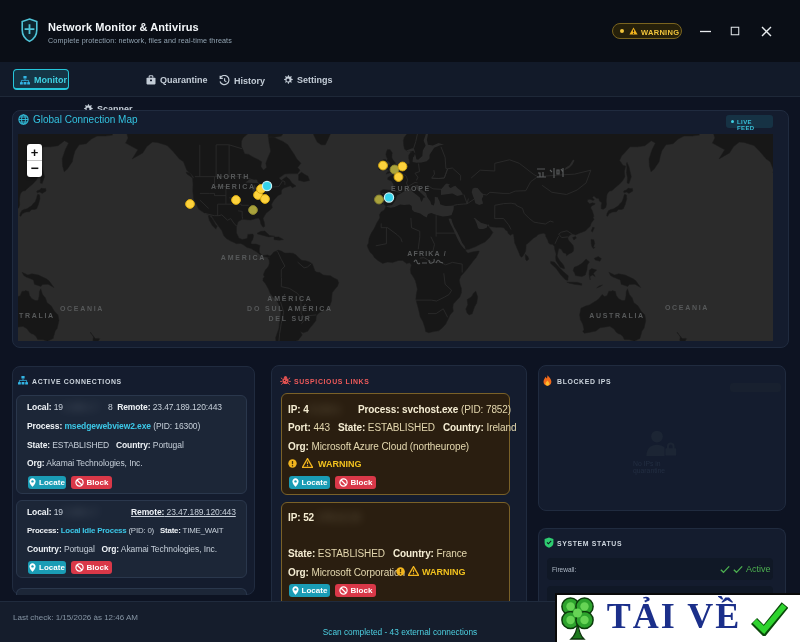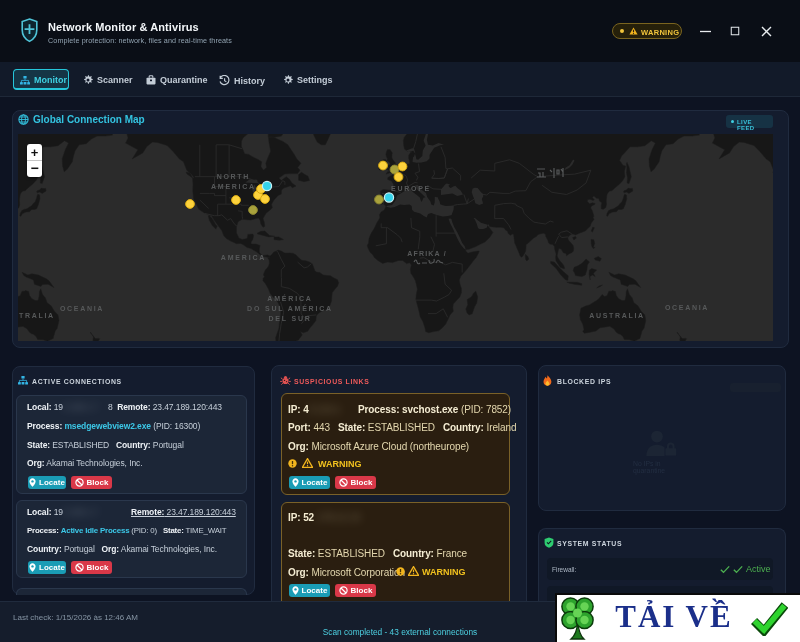--- a/index.html
+++ b/index.html
@@ -60,21 +60,21 @@
         <g fill="#33b5e5">
           <rect x="3.4" y="0" width="3.2" height="2.6" rx="0.4"></rect>
           <rect x="0" y="6" width="2.8" height="2.6" rx="0.4"></rect>
           <rect x="3.6" y="6" width="2.8" height="2.6" rx="0.4"></rect>
           <rect x="7.2" y="6" width="2.8" height="2.6" rx="0.4"></rect>
         </g>
         <path d="M5 2.6 V4.4 M1.4 6 V4.4 H8.6 V6" stroke="#33b5e5" stroke-width="0.8" fill="none"></path>
       </svg>
       <span>Monitor</span>
     </div>
-<div class="tab" style="left:83px;">
+<div class="tab" style="left:83px;margin-top:29px;">
       <svg width="10" height="10" viewBox="0 0 10 10">
         <path fill="#c3ccd6" d="M5 0.2 l0.9 0 0.25 1.2 0.95 0.4 1.05 -0.7 0.65 0.65 -0.7 1.05 0.4 0.95 1.2 0.25 0 0.9 -1.2 0.25 -0.4 0.95 0.7 1.05 -0.65 0.65 -1.05 -0.7 -0.95 0.4 -0.25 1.2 -0.9 0 -0.25 -1.2 -0.95 -0.4 -1.05 0.7 -0.65 -0.65 0.7 -1.05 -0.4 -0.95 -1.2 -0.25 0 -0.9 1.2 -0.25 0.4 -0.95 -0.7 -1.05 0.65 -0.65 1.05 0.7 0.95 -0.4 z"></path>
         <circle cx="5" cy="5" r="1.5" fill="#12192a"></circle>
       </svg>
       <span>Scanner</span>
     </div>
 <div class="tab" style="left:146px;">
       <svg width="10" height="10" viewBox="0 0 10 10">
         <rect x="0.5" y="2.8" width="9" height="6.6" rx="0.8" fill="#c3ccd6"></rect>
         <path d="M3.2 2.8 V1.4 a0.7 0.7 0 0 1 0.7 -0.7 h2.2 a0.7 0.7 0 0 1 0.7 0.7 V2.8" stroke="#c3ccd6" stroke-width="1.1" fill="none"></path>
@@ -98,21 +98,21 @@
     </div>
 
 <div class="card" style="left:12px;top:110px;width:777px;height:238px;"></div>
 <div class="abs" style="left:18px;top:114px;">
       <svg width="11" height="11" viewBox="0 0 11 11">
         <circle cx="5.5" cy="5.5" r="4.6" fill="none" stroke="#33c3e0" stroke-width="1.1"></circle>
         <ellipse cx="5.5" cy="5.5" rx="2" ry="4.6" fill="none" stroke="#33c3e0" stroke-width="0.9"></ellipse>
         <path d="M1 5.5 H10 M1.6 3 H9.4 M1.6 8 H9.4" stroke="#33c3e0" stroke-width="0.9" fill="none"></path>
       </svg>
     </div>
-<div class="abs" style="left:33px;top:114px;font-size:10px;font-weight:bold;color:#33c3e0;">Global Connection Map</div>
+<div class="abs" style="left:33px;top:114px;font-size:10px;font-weight:normal;color:#33c3e0;">Global Connection Map</div>
 <div class="abs" style="left:726px;top:115px;width:47px;height:13px;background:rgba(38,198,218,0.13);border-radius:3px;"></div>
 <div class="abs" style="left:731px;top:120px;width:3px;height:3px;border-radius:50%;background:#3fd0e2;"></div>
 <div class="abs" style="left:737px;top:118.5px;font-size:6px;font-weight:bold;letter-spacing:0.4px;color:#38c0d8;">LIVE FEED</div>
 
 <div class="abs" style="left:18px;top:134px;width:755px;height:207px;overflow:hidden;">
       <svg width="755" height="207" viewBox="0 0 755 207" style="display:block">
         <rect width="755" height="207" fill="#2b2b2b"></rect>
         <path fill="#171717" stroke="#1d1d1d" stroke-width="0.5" d="M106.8 -6.5 L110.1 3.9 L107.6 9.1 L119.9 15.7 L114.2 24.9 L124.8 18.9 L128.8 12.5 L134.5 8.1 L139.4 8.5 L149.2 11.5 L154.9 17.3 L161.4 24.9 L165.5 27.8 L168.8 36.2 L172.8 40.1 L174.5 44.2 L175.0 50.1 L174.8 57.1 L175.6 64.9 L178.1 69.8 L180.8 75.2 L186.4 79.0 L190.3 80.8 L194.0 84.3 L197.3 90.0 L199.2 92.2 L197.8 95.1 L194.5 91.8 L191.3 86.2 L190.3 81.9 L193.2 81.3 L196.8 87.1 L200.5 92.2 L203.8 96.4 L205.8 101.8 L208.7 104.8 L212.8 107.1 L218.5 109.7 L222.5 109.4 L225.0 110.6 L229.1 113.5 L233.1 114.6 L235.9 116.3 L238.0 117.5 L241.3 120.0 L246.2 122.6 L251.1 123.7 L251.9 122.1 L249.4 120.9 L244.6 121.7 L242.9 120.4 L241.3 118.3 L241.3 114.9 L242.1 111.5 L238.0 110.1 L233.1 110.1 L233.1 108.0 L234.8 105.4 L235.6 101.8 L234.8 100.0 L229.9 100.4 L229.1 104.5 L224.2 105.4 L220.9 104.1 L218.5 99.1 L218.5 92.7 L220.1 87.7 L224.2 85.2 L229.1 85.8 L232.3 86.0 L238.0 84.6 L240.5 83.9 L242.1 86.2 L242.9 90.0 L245.0 93.3 L246.8 92.2 L246.2 88.1 L245.0 84.6 L247.8 79.4 L252.7 75.4 L254.3 73.7 L253.5 70.2 L256.0 66.0 L260.0 61.6 L263.3 60.1 L263.5 56.0 L265.7 54.1 L269.0 53.0 L272.3 51.8 L274.4 53.7 L278.0 52.0 L273.9 48.9 L271.4 45.2 L268.2 42.7 L263.3 46.5 L260.9 44.0 L266.6 40.1 L272.3 39.6 L279.6 39.6 L282.0 36.2 L279.6 33.5 L282.9 29.3 L278.8 24.9 L276.3 20.4 L273.1 15.7 L269.8 10.8 L264.9 7.4 L260.9 5.7 L255.1 2.9 L250.3 2.1 L251.1 9.1 L252.7 17.3 L249.4 24.9 L247.8 29.3 L248.6 33.5 L245.4 36.2 L242.9 32.6 L243.7 27.8 L240.5 25.8 L235.6 23.4 L230.7 20.4 L226.6 19.8 L225.0 15.7 L223.4 12.5 L223.4 7.4 L225.0 3.9 L229.1 0.3 L234.0 -3.4 L237.2 -9.3 L232.3 -13.4 L224.2 -17.7 L214.4 -19.9 L203.0 -19.0 L191.6 -20.8 L181.8 -24.4 L172.0 -26.8 L162.2 -25.8 L149.2 -28.2 L136.2 -30.7 L123.1 -35.2 L113.3 -30.2 L105.2 -22.1 L109.3 -13.4 Z M693.6 -6.5 L696.9 3.9 L694.4 9.1 L706.7 15.7 L701.0 24.9 L711.5 18.9 L715.6 12.5 L721.3 8.1 L726.2 8.5 L736.0 11.5 L741.7 17.3 L748.2 24.9 L752.3 27.8 L755.6 36.2 L759.6 40.1 L761.3 44.2 L761.8 50.1 L761.6 57.1 L762.4 64.9 L764.9 69.8 L767.6 75.2 L773.2 79.0 L777.1 80.8 L780.8 84.3 L784.1 90.0 L786.0 92.2 L784.6 95.1 L781.3 91.8 L778.1 86.2 L777.1 81.9 L780.0 81.3 L783.6 87.1 L787.3 92.2 L790.6 96.4 L792.6 101.8 L795.5 104.8 L799.6 107.1 L805.3 109.7 L809.3 109.4 L811.8 110.6 L815.9 113.5 L819.9 114.6 L822.7 116.3 L824.8 117.5 L828.1 120.0 L833.0 122.6 L837.9 123.7 L838.7 122.1 L836.2 120.9 L831.4 121.7 L829.7 120.4 L828.1 118.3 L828.1 114.9 L828.9 111.5 L824.8 110.1 L819.9 110.1 L819.9 108.0 L821.6 105.4 L822.4 101.8 L821.6 100.0 L816.7 100.4 L815.9 104.5 L811.0 105.4 L807.7 104.1 L805.3 99.1 L805.3 92.7 L806.9 87.7 L811.0 85.2 L815.9 85.8 L819.1 86.0 L824.8 84.6 L827.3 83.9 L828.9 86.2 L829.7 90.0 L831.8 93.3 L833.6 92.2 L833.0 88.1 L831.8 84.6 L834.6 79.4 L839.5 75.4 L841.1 73.7 L840.3 70.2 L842.8 66.0 L846.8 61.6 L850.1 60.1 L850.3 56.0 L852.5 54.1 L855.8 53.0 L859.1 51.8 L861.2 53.7 L864.8 52.0 L860.7 48.9 L858.2 45.2 L855.0 42.7 L850.1 46.5 L847.7 44.0 L853.4 40.1 L859.1 39.6 L866.4 39.6 L868.8 36.2 L866.4 33.5 L869.7 29.3 L865.6 24.9 L863.1 20.4 L859.9 15.7 L856.6 10.8 L851.7 7.4 L847.7 5.7 L841.9 2.9 L837.1 2.1 L837.9 9.1 L839.5 17.3 L836.2 24.9 L834.6 29.3 L835.4 33.5 L832.2 36.2 L829.7 32.6 L830.5 27.8 L827.3 25.8 L822.4 23.4 L817.5 20.4 L813.4 19.8 L811.8 15.7 L810.2 12.5 L810.2 7.4 L811.8 3.9 L815.9 0.3 L820.8 -3.4 L824.0 -9.3 L819.1 -13.4 L811.0 -17.7 L801.2 -19.9 L789.8 -19.0 L778.4 -20.8 L768.6 -24.4 L758.8 -26.8 L749.0 -25.8 L736.0 -28.2 L723.0 -30.7 L709.9 -35.2 L700.1 -30.2 L692.0 -22.1 L696.1 -13.4 Z M251.6 122.4 L253.8 120.5 L255.5 118.3 L260.2 116.1 L263.3 117.1 L266.6 119.0 L271.8 119.0 L275.0 119.2 L278.0 120.9 L279.9 122.9 L283.7 126.3 L287.8 126.8 L291.3 127.9 L294.3 129.8 L295.9 134.0 L296.7 136.5 L298.3 138.1 L301.6 138.5 L305.2 141.0 L309.3 141.6 L312.5 141.8 L315.5 143.8 L319.5 145.7 L320.7 148.9 L319.5 152.2 L316.6 155.6 L314.2 158.7 L313.8 163.0 L313.5 167.0 L311.9 171.4 L309.3 175.4 L304.9 176.6 L300.8 179.0 L298.3 181.8 L297.9 186.5 L295.1 190.3 L292.3 193.6 L289.7 197.2 L285.3 198.8 L282.4 197.6 L284.2 200.9 L280.4 205.9 L276.3 207.6 L276.0 212.0 L271.4 211.5 L271.8 215.3 L269.0 221.1 L267.4 224.0 L269.8 227.9 L264.9 234.8 L265.7 240.1 L260.0 244.3 L257.6 233.5 L256.0 223.5 L257.1 216.5 L258.1 208.7 L257.6 203.8 L259.2 199.2 L260.9 194.2 L261.3 189.3 L262.5 183.6 L262.8 177.2 L262.0 172.7 L259.7 167.9 L254.8 162.7 L252.2 159.5 L250.6 155.3 L247.8 150.2 L245.0 146.8 L245.0 144.8 L246.5 142.6 L245.4 141.0 L246.2 138.5 L247.3 136.0 L249.0 134.3 L250.6 132.1 L251.4 129.3 L251.1 125.9 L249.9 124.2 Z M-219.0 71.9 L-221.5 69.8 L-223.9 70.2 L-224.9 66.6 L-223.6 63.4 L-224.6 57.1 L-221.3 55.5 L-216.7 56.0 L-212.3 56.2 L-211.4 53.0 L-211.2 50.6 L-213.0 47.2 L-217.1 45.5 L-216.9 43.5 L-212.3 40.9 L-209.1 40.9 L-207.0 37.8 L-205.3 37.2 L-203.9 36.7 L-201.9 33.5 L-199.8 31.2 L-197.7 30.4 L-195.1 29.6 L-195.4 26.7 L-196.2 24.0 L-196.0 21.0 L-193.9 18.3 L-192.1 17.9 L-197.7 17.0 L-200.3 15.1 L-201.1 11.5 L-201.4 6.4 L-200.4 3.2 L-198.0 0.3 L-193.9 -3.4 L-189.8 -9.3 L-184.9 -13.4 L-180.1 -19.9 L-170.3 -31.7 L-160.5 -31.7 L-144.2 -19.9 L-136.0 -19.9 L-119.8 -24.4 L-103.4 -29.2 L-87.1 -45.0 L-62.7 -63.8 L-30.1 -71.0 L2.5 -45.0 L35.1 -34.2 L67.7 -29.2 L84.0 -24.4 L93.8 -17.7 L100.3 -15.5 L100.3 -12.6 L96.2 -6.5 L92.5 -4.6 L94.6 1.1 L87.3 2.1 L79.1 2.1 L73.4 5.0 L68.2 9.8 L61.2 10.8 L57.1 16.7 L55.5 21.9 L54.3 27.8 L51.4 32.1 L49.4 35.1 L46.2 37.8 L44.6 32.1 L44.2 24.9 L46.2 18.9 L47.3 15.7 L50.6 9.1 L46.5 6.7 L40.0 11.8 L32.7 12.8 L25.3 12.8 L21.2 17.3 L16.8 21.9 L14.7 26.4 L16.4 28.7 L18.0 31.2 L20.9 32.1 L19.6 37.5 L20.1 42.7 L18.0 46.5 L14.7 50.1 L10.3 53.7 L7.1 56.7 L4.9 57.1 L3.3 58.5 L2.2 60.5 L1.7 63.8 L1.4 67.1 L1.7 70.2 L0.9 73.7 L-1.6 75.2 L-3.5 74.8 L-3.5 71.3 L-3.0 68.8 L-5.3 67.1 L-6.0 64.5 L-8.1 64.3 L-10.9 62.1 L-12.5 63.4 L-10.5 65.8 L-11.8 66.4 L-14.6 65.3 L-17.1 65.6 L-17.4 67.5 L-15.3 69.8 L-12.5 68.8 L-9.7 69.4 L-10.1 70.6 L-13.3 71.9 L-14.1 73.9 L-12.5 76.8 L-11.4 80.2 L-10.9 82.3 L-11.8 83.7 L-10.7 85.2 L-13.5 89.0 L-14.6 92.2 L-17.1 94.6 L-19.5 97.0 L-22.8 98.2 L-24.9 99.0 L-27.2 99.9 L-29.6 101.1 L-30.9 100.2 L-33.0 99.9 L-35.3 101.6 L-36.9 102.9 L-36.9 105.0 L-35.6 107.1 L-33.7 109.0 L-31.7 111.5 L-31.1 114.1 L-31.4 117.0 L-33.0 118.7 L-35.6 119.7 L-38.2 121.7 L-38.6 120.0 L-39.4 119.3 L-41.3 119.0 L-42.7 116.6 L-43.5 115.3 L-45.9 114.2 L-46.4 116.3 L-47.2 119.2 L-47.7 122.1 L-45.9 125.4 L-44.3 127.6 L-42.7 129.3 L-40.9 131.8 L-40.2 134.3 L-40.7 134.8 L-44.3 133.5 L-45.6 131.8 L-47.2 129.3 L-48.8 126.8 L-49.2 123.4 L-48.7 120.0 L-50.0 115.8 L-50.5 112.3 L-52.1 110.6 L-54.9 110.1 L-56.2 108.9 L-57.0 106.2 L-59.0 102.4 L-59.4 100.0 L-61.4 99.3 L-63.0 99.5 L-64.7 99.9 L-66.8 100.4 L-68.4 102.4 L-71.2 104.0 L-74.4 107.1 L-77.4 109.7 L-78.7 110.6 L-78.8 114.1 L-79.2 117.0 L-80.3 119.5 L-81.9 121.9 L-83.1 123.2 L-84.7 121.9 L-85.8 118.7 L-87.5 114.9 L-88.8 111.8 L-90.1 108.9 L-90.7 104.5 L-91.1 100.9 L-91.7 99.7 L-94.5 101.3 L-96.6 99.5 L-97.3 97.3 L-99.4 95.9 L-100.5 94.0 L-103.8 93.3 L-108.3 93.3 L-112.4 92.9 L-115.2 92.4 L-116.2 90.0 L-117.5 91.3 L-113.9 95.7 L-111.9 98.6 L-115.2 103.6 L-119.8 108.0 L-124.2 110.1 L-129.5 112.8 L-136.0 115.3 L-138.8 115.4 L-139.1 117.0 L-136.9 119.2 L-132.8 118.0 L-127.1 117.1 L-125.6 117.0 L-126.3 119.2 L-128.7 123.4 L-132.0 127.6 L-135.2 131.8 L-138.5 136.0 L-141.8 139.8 L-143.9 142.1 L-145.5 146.0 L-145.0 149.4 L-143.4 154.4 L-143.4 158.7 L-145.0 163.0 L-148.3 166.5 L-151.5 170.0 L-152.0 173.6 L-151.5 177.2 L-154.8 180.9 L-155.9 183.6 L-159.2 190.3 L-162.9 194.2 L-166.2 196.8 L-171.1 197.6 L-176.0 198.8 L-179.2 197.6 L-179.7 194.2 L-182.0 187.4 L-184.6 182.7 L-185.8 177.2 L-187.4 170.9 L-189.0 165.6 L-188.5 160.4 L-187.4 155.3 L-188.5 150.2 L-189.5 146.5 L-191.1 143.5 L-193.9 139.3 L-194.4 135.1 L-193.4 131.0 L-195.1 128.8 L-198.3 129.6 L-202.1 126.4 L-206.1 126.4 L-212.3 128.6 L-217.2 128.1 L-222.1 129.4 L-226.5 126.8 L-230.3 123.7 L-231.9 120.9 L-234.7 118.3 L-236.8 114.1 L-237.6 111.8 L-236.3 108.9 L-235.8 104.5 L-234.2 100.4 L-233.0 98.2 L-230.6 94.6 L-229.3 91.8 L-228.1 89.0 L-226.0 85.8 L-224.9 83.3 L-225.4 80.8 L-223.7 78.0 L-220.5 76.0 L-219.0 72.7 Z M367.8 71.9 L365.3 69.8 L362.9 70.2 L361.9 66.6 L363.2 63.4 L362.2 57.1 L365.5 55.5 L370.1 56.0 L374.5 56.2 L375.4 53.0 L375.6 50.6 L373.8 47.2 L369.7 45.5 L369.9 43.5 L374.5 40.9 L377.7 40.9 L379.8 37.8 L381.5 37.2 L382.9 36.7 L384.9 33.5 L387.0 31.2 L389.1 30.4 L391.7 29.6 L391.4 26.7 L390.6 24.0 L390.8 21.0 L392.9 18.3 L394.7 17.9 L389.1 17.0 L386.5 15.1 L385.7 11.5 L385.4 6.4 L386.4 3.2 L388.8 0.3 L392.9 -3.4 L397.0 -9.3 L401.8 -13.4 L406.7 -19.9 L416.5 -31.7 L426.3 -31.7 L442.6 -19.9 L450.8 -19.9 L467.0 -24.4 L483.3 -29.2 L499.6 -45.0 L524.1 -63.8 L556.7 -71.0 L589.3 -45.0 L621.9 -34.2 L654.5 -29.2 L670.8 -24.4 L680.6 -17.7 L687.1 -15.5 L687.1 -12.6 L683.0 -6.5 L679.3 -4.6 L681.4 1.1 L674.1 2.1 L665.9 2.1 L660.2 5.0 L655.0 9.8 L648.0 10.8 L643.9 16.7 L642.3 21.9 L641.1 27.8 L638.2 32.1 L636.2 35.1 L633.0 37.8 L631.4 32.1 L631.0 24.9 L633.0 18.9 L634.1 15.7 L637.4 9.1 L633.3 6.7 L626.8 11.8 L619.5 12.8 L612.1 12.8 L608.0 17.3 L603.6 21.9 L601.5 26.4 L603.2 28.7 L604.8 31.2 L607.7 32.1 L606.4 37.5 L606.9 42.7 L604.8 46.5 L601.5 50.1 L597.1 53.7 L593.9 56.7 L591.7 57.1 L590.1 58.5 L589.0 60.5 L588.5 63.8 L588.2 67.1 L588.5 70.2 L587.7 73.7 L585.2 75.2 L583.3 74.8 L583.3 71.3 L583.8 68.8 L581.5 67.1 L580.8 64.5 L578.7 64.3 L575.9 62.1 L574.3 63.4 L576.3 65.8 L575.0 66.4 L572.2 65.3 L569.7 65.6 L569.4 67.5 L571.5 69.8 L574.3 68.8 L577.1 69.4 L576.7 70.6 L573.5 71.9 L572.7 73.9 L574.3 76.8 L575.4 80.2 L575.9 82.3 L575.0 83.7 L576.1 85.2 L573.3 89.0 L572.2 92.2 L569.7 94.6 L567.3 97.0 L564.0 98.2 L561.9 99.0 L559.6 99.9 L557.2 101.1 L555.9 100.2 L553.8 99.9 L551.5 101.6 L549.9 102.9 L549.9 105.0 L551.2 107.1 L553.1 109.0 L555.1 111.5 L555.7 114.1 L555.4 117.0 L553.8 118.7 L551.2 119.7 L548.5 121.7 L548.2 120.0 L547.4 119.3 L545.5 119.0 L544.1 116.6 L543.3 115.3 L540.9 114.2 L540.4 116.3 L539.6 119.2 L539.1 122.1 L540.9 125.4 L542.5 127.6 L544.1 129.3 L545.9 131.8 L546.6 134.3 L546.1 134.8 L542.5 133.5 L541.2 131.8 L539.6 129.3 L538.0 126.8 L537.6 123.4 L538.1 120.0 L536.8 115.8 L536.3 112.3 L534.7 110.6 L531.9 110.1 L530.6 108.9 L529.8 106.2 L527.8 102.4 L527.4 100.0 L525.4 99.3 L523.8 99.5 L522.1 99.9 L520.0 100.4 L518.4 102.4 L515.6 104.0 L512.4 107.1 L509.4 109.7 L508.1 110.6 L508.0 114.1 L507.6 117.0 L506.5 119.5 L504.9 121.9 L503.7 123.2 L502.1 121.9 L501.0 118.7 L499.3 114.9 L498.0 111.8 L496.7 108.9 L496.1 104.5 L495.7 100.9 L495.1 99.7 L492.3 101.3 L490.2 99.5 L489.5 97.3 L487.4 95.9 L486.3 94.0 L483.0 93.3 L478.5 93.3 L474.4 92.9 L471.6 92.4 L470.6 90.0 L469.3 91.3 L472.9 95.7 L474.9 98.6 L471.6 103.6 L467.0 108.0 L462.6 110.1 L457.3 112.8 L450.8 115.3 L448.0 115.4 L447.7 117.0 L449.9 119.2 L454.0 118.0 L459.7 117.1 L461.2 117.0 L460.5 119.2 L458.1 123.4 L454.8 127.6 L451.6 131.8 L448.3 136.0 L445.0 139.8 L442.9 142.1 L441.3 146.0 L441.8 149.4 L443.4 154.4 L443.4 158.7 L441.8 163.0 L438.5 166.5 L435.3 170.0 L434.8 173.6 L435.3 177.2 L432.0 180.9 L430.9 183.6 L427.6 190.3 L423.9 194.2 L420.6 196.8 L415.7 197.6 L410.8 198.8 L407.6 197.6 L407.1 194.2 L404.8 187.4 L402.2 182.7 L401.0 177.2 L399.4 170.9 L397.8 165.6 L398.3 160.4 L399.4 155.3 L398.3 150.2 L397.3 146.5 L395.7 143.5 L392.9 139.3 L392.4 135.1 L393.4 131.0 L391.7 128.8 L388.5 129.6 L384.7 126.4 L380.7 126.4 L374.5 128.6 L369.6 128.1 L364.7 129.4 L360.3 126.8 L356.5 123.7 L354.9 120.9 L352.1 118.3 L350.0 114.1 L349.2 111.8 L350.5 108.9 L351.0 104.5 L352.6 100.4 L353.8 98.2 L356.2 94.6 L357.5 91.8 L358.7 89.0 L360.8 85.8 L361.9 83.3 L361.4 80.8 L363.1 78.0 L366.3 76.0 L367.8 72.7 Z M287.8 -17.7 L290.2 -12.6 L293.5 -5.3 L296.2 2.1 L299.2 8.1 L303.2 10.8 L307.3 10.8 L309.8 5.7 L312.2 0.3 L314.6 -5.3 L318.7 -9.3 L323.6 -17.7 L315.5 -29.2 L295.9 -39.5 L282.9 -63.8 L287.8 -17.7 Z M368.1 40.1 L370.6 39.3 L371.7 38.8 L373.5 38.6 L375.4 38.3 L377.9 38.0 L379.7 37.0 L380.0 34.3 L379.5 32.4 L377.7 30.7 L377.1 28.4 L375.1 26.1 L373.8 23.7 L373.8 21.6 L374.3 18.9 L372.2 15.7 L369.6 15.4 L368.4 17.9 L367.9 20.4 L368.4 22.5 L369.4 24.6 L369.1 26.7 L370.6 27.8 L372.0 29.0 L372.2 30.7 L370.2 31.2 L369.9 32.6 L370.7 33.7 L368.9 35.4 L370.4 36.2 L372.3 36.7 L371.7 37.5 L369.6 37.8 Z M367.5 25.5 L368.4 27.0 L367.6 29.3 L367.5 32.1 L366.8 34.3 L364.0 36.2 L361.1 35.9 L360.6 33.5 L361.4 30.7 L363.5 28.4 L363.5 26.4 L365.7 25.5 Z M250.3 2.9 L256.8 3.2 L263.3 2.1 L266.6 -2.7 L269.8 -5.3 L260.0 -9.3 L250.3 -4.6 Z M21.7 61.0 L21.9 64.9 L20.4 70.4 L18.6 74.8 L16.7 75.4 L13.7 75.4 L11.5 77.8 L7.9 78.0 L4.5 79.6 L2.8 82.3 L1.8 81.7 L2.2 79.4 L3.8 76.6 L6.1 75.4 L8.9 74.8 L11.5 73.1 L13.6 71.7 L15.1 69.8 L17.2 67.7 L18.6 64.0 L19.3 61.2 L19.9 60.3 Z M608.5 61.0 L608.7 64.9 L607.2 70.4 L605.4 74.8 L603.5 75.4 L600.5 75.4 L598.3 77.8 L594.7 78.0 L591.3 79.6 L589.6 82.3 L588.6 81.7 L589.0 79.4 L590.6 76.6 L592.9 75.4 L595.7 74.8 L598.3 73.1 L600.4 71.7 L601.9 69.8 L604.0 67.7 L605.4 64.0 L606.1 61.2 L606.7 60.3 Z M19.5 58.7 L21.7 58.0 L24.2 59.4 L28.1 56.9 L27.6 54.4 L25.3 54.6 L23.4 54.1 L21.6 56.0 L19.6 56.5 L18.6 58.0 Z M606.3 58.7 L608.5 58.0 L611.0 59.4 L614.9 56.9 L614.4 54.4 L612.1 54.6 L610.2 54.1 L608.4 56.0 L606.4 56.5 L605.4 58.0 Z M22.2 28.4 L24.2 32.9 L26.5 42.7 L24.2 49.6 L22.2 48.9 L22.7 44.0 L21.7 38.8 L22.1 33.5 L21.6 29.8 Z M609.0 28.4 L611.0 32.9 L613.3 42.7 L611.0 49.6 L609.0 48.9 L609.5 44.0 L608.5 38.8 L608.9 33.5 L608.4 29.8 Z M-12.0 93.1 L-10.5 93.7 L-12.3 98.1 L-13.6 97.1 Z M574.8 93.1 L576.3 93.7 L574.5 98.1 L573.2 97.1 Z M554.6 103.6 L557.5 102.5 L558.3 104.1 L555.9 105.9 Z M-13.8 105.4 L-11.0 105.7 L-10.1 109.2 L-11.4 113.2 L-9.7 113.5 L-11.7 114.6 L-13.0 112.3 L-13.6 109.7 Z M573.0 105.4 L575.8 105.7 L576.7 109.2 L575.4 113.2 L577.1 113.5 L575.1 114.6 L573.8 112.3 L573.2 109.7 Z M-10.5 124.2 L-6.5 122.6 L-3.5 124.6 L-4.8 127.3 L-9.7 125.9 Z M576.3 124.2 L580.3 122.6 L583.3 124.6 L582.0 127.3 L577.1 125.9 Z M532.7 127.4 L536.3 128.1 L541.2 133.5 L545.3 137.6 L550.2 141.8 L549.9 146.3 L547.7 146.0 L542.8 141.0 L538.0 134.3 L532.6 129.3 Z M548.9 148.2 L554.3 148.2 L559.1 148.3 L563.9 149.7 L563.7 151.2 L557.5 150.5 L551.5 149.2 Z M555.1 136.8 L556.2 133.3 L560.0 131.8 L564.0 129.3 L568.1 125.1 L571.4 127.9 L569.4 131.0 L568.9 136.0 L567.3 141.0 L564.0 142.6 L561.6 142.3 L557.5 141.6 L556.4 138.5 Z M-15.4 136.0 L-13.0 134.6 L-8.1 136.0 L-11.4 139.3 L-9.7 142.6 L-12.2 141.0 L-14.9 142.6 L-14.6 146.0 L-15.8 140.1 Z M571.4 136.0 L573.8 134.6 L578.7 136.0 L575.4 139.3 L577.1 142.6 L574.6 141.0 L571.9 142.6 L572.2 146.0 L571.0 140.1 Z M4.1 138.3 L9.8 141.0 L13.9 139.8 L20.4 141.1 L28.3 144.8 L31.0 146.8 L35.9 153.6 L30.2 150.2 L24.5 150.5 L22.9 152.4 L16.4 150.2 L15.5 146.0 L11.5 144.3 L8.2 143.1 L5.8 141.5 Z M590.9 138.3 L596.6 141.0 L600.7 139.8 L607.2 141.1 L615.1 144.8 L617.8 146.8 L622.7 153.6 L617.0 150.2 L611.3 150.5 L609.7 152.4 L603.2 150.2 L602.3 146.0 L598.3 144.3 L595.0 143.1 L592.6 141.5 Z M-8.1 153.9 L-5.6 151.9 L-2.4 151.0 L-4.8 152.7 Z M578.7 153.9 L581.1 151.9 L584.4 151.0 L582.0 152.7 Z M507.6 120.4 L509.8 122.6 L510.9 125.1 L508.8 126.9 L507.6 125.4 L507.3 121.9 Z M457.8 157.2 L459.7 163.0 L458.7 169.1 L456.6 172.7 L454.2 179.7 L451.1 181.0 L449.1 179.0 L447.8 175.0 L449.8 170.7 L449.1 165.6 L452.9 163.3 L454.3 161.4 L455.6 159.0 Z M-25.2 180.9 L-23.9 174.5 L-23.4 174.1 L-19.2 172.0 L-15.4 170.9 L-10.2 167.7 L-8.1 166.5 L-5.6 164.6 L-2.7 160.4 L-0.4 162.5 L2.2 161.8 L4.1 157.3 L6.6 157.3 L7.4 156.5 L10.6 157.5 L11.5 161.6 L13.9 164.7 L17.2 166.5 L20.1 166.5 L21.2 162.1 L21.4 157.8 L22.7 154.8 L24.5 160.4 L27.4 163.9 L29.1 168.8 L33.1 171.8 L36.4 177.2 L40.0 180.9 L41.0 186.5 L39.2 194.2 L37.2 197.0 L35.1 204.4 L29.4 207.2 L25.3 205.7 L19.6 205.5 L18.0 202.3 L15.5 200.3 L13.6 199.7 L11.5 198.2 L9.0 194.8 L4.9 192.3 L-0.8 193.2 L-4.8 193.8 L-8.9 197.0 L-14.6 198.2 L-20.3 199.2 L-22.0 197.6 L-20.8 195.6 L-22.0 190.3 L-24.4 185.5 Z M561.6 180.9 L562.9 174.5 L563.4 174.1 L567.6 172.0 L571.4 170.9 L576.6 167.7 L578.7 166.5 L581.1 164.6 L584.1 160.4 L586.4 162.5 L589.0 161.8 L590.9 157.3 L593.4 157.3 L594.2 156.5 L597.4 157.5 L598.3 161.6 L600.7 164.7 L604.0 166.5 L606.9 166.5 L608.0 162.1 L608.2 157.8 L609.5 154.8 L611.3 160.4 L614.2 163.9 L615.9 168.8 L619.9 171.8 L623.2 177.2 L626.8 180.9 L627.8 186.5 L626.0 194.2 L624.0 197.0 L621.9 204.4 L616.2 207.2 L612.1 205.7 L606.4 205.5 L604.8 202.3 L602.3 200.3 L600.4 199.7 L598.3 198.2 L595.8 194.8 L591.7 192.3 L586.0 193.2 L582.0 193.8 L577.9 197.0 L572.2 198.2 L566.5 199.2 L564.8 197.6 L566.0 195.6 L564.8 190.3 L562.4 185.5 Z M72.3 198.0 L73.1 199.7 L75.2 201.7 L77.3 204.6 L80.6 204.4 L81.6 204.8 L79.9 207.8 L76.2 208.7 L75.0 206.1 L75.5 203.0 Z M659.1 198.0 L659.9 199.7 L662.0 201.7 L664.1 204.6 L667.4 204.4 L668.4 204.8 L666.7 207.8 L663.0 208.7 L661.8 206.1 L662.3 203.0 Z M239.0 99.3 L242.9 97.3 L246.7 97.0 L251.7 101.5 L256.5 102.2 L250.7 102.9 L239.8 100.0 Z M256.0 102.9 L260.7 102.9 L265.4 105.5 L261.5 106.2 L256.1 105.7 Z M280.6 46.2 L286.0 47.7 L291.5 46.5 L290.0 42.2 L286.1 40.1 L283.5 38.3 L280.6 40.6 Z M168.1 38.0 L172.8 39.3 L176.4 44.2 L173.5 43.2 L168.9 39.9 Z M754.9 38.0 L759.6 39.3 L763.2 44.2 L760.3 43.2 L755.7 39.9 Z M397.6 68.1 L402.8 67.5 L402.0 70.9 L397.6 69.0 Z M390.8 61.9 L392.9 61.2 L393.0 66.0 L391.1 66.2 Z M391.4 57.4 L392.9 58.0 L392.4 60.7 L391.7 60.5 Z M415.7 73.3 L420.3 73.7 L417.8 74.6 Z M430.0 73.7 L433.6 73.1 L432.0 74.8 Z M337.5 -9.3 L341.5 -13.0 L351.3 -13.4 L355.4 -8.1 L348.1 -1.2 L340.4 -2.7 Z"></path>
         <path fill="#2b2b2b" d="M368.4 72.1 L374.1 70.9 L377.4 66.4 L379.0 61.6 L382.6 59.4 L387.2 56.7 L389.6 55.5 L392.1 54.1 L393.7 57.1 L396.1 59.0 L399.1 61.2 L401.8 63.4 L403.3 67.9 L404.5 66.2 L405.4 63.8 L407.4 63.2 L403.5 59.6 L399.4 55.8 L397.6 52.7 L397.3 51.3 L399.9 51.1 L402.7 55.3 L408.0 59.0 L409.2 63.0 L410.8 65.3 L412.4 67.5 L413.3 70.6 L415.7 71.5 L416.7 68.5 L416.8 62.7 L420.1 63.6 L420.1 64.5 L421.6 67.5 L422.2 70.2 L424.7 71.3 L427.9 71.9 L432.8 71.7 L435.9 71.3 L435.6 75.4 L433.6 81.0 L430.0 81.9 L424.7 82.5 L418.5 81.1 L413.3 79.0 L410.0 80.0 L408.7 83.5 L405.8 82.1 L402.2 79.6 L396.1 77.8 L394.0 75.8 L393.7 71.9 L391.4 70.4 L386.0 70.9 L382.1 70.6 L376.6 72.9 L372.7 73.7 L368.4 72.7 Z M423.0 61.0 L428.7 60.3 L434.4 59.4 L439.3 61.9 L445.0 60.5 L442.6 56.5 L439.3 54.1 L437.4 51.8 L435.3 52.5 L432.8 53.9 L431.7 53.4 L430.4 51.8 L432.0 50.4 L428.7 49.4 L427.1 50.6 L425.6 52.5 L423.0 55.3 Z M456.5 53.7 L459.7 54.1 L463.0 58.3 L464.6 59.4 L465.4 62.1 L463.8 64.9 L465.1 69.6 L461.3 71.1 L457.3 69.2 L456.5 66.0 L454.8 61.6 L453.7 58.3 L454.5 54.8 Z M394.5 28.1 L398.6 28.7 L403.5 28.4 L408.7 27.3 L411.5 24.6 L411.6 20.7 L416.2 13.8 L422.2 11.2 L426.0 10.8 L420.6 9.1 L414.9 11.5 L410.0 10.8 L408.9 5.7 L410.0 0.3 L412.4 -5.3 L408.4 -1.5 L405.6 6.4 L407.6 11.5 L404.8 16.4 L404.3 21.9 L400.2 25.8 L398.3 25.2 L397.9 22.8 L396.8 18.9 L395.2 16.7 L390.4 17.9 L388.2 16.4 L393.5 14.4 L395.8 14.1 L397.3 18.9 L396.1 22.2 L395.0 23.4 L394.5 28.1 Z M430.5 84.8 L432.0 89.0 L435.3 95.5 L437.7 100.9 L440.2 106.2 L442.6 110.6 L445.9 114.6 L447.8 115.8 L446.7 112.3 L444.2 108.9 L441.8 103.6 L439.3 98.2 L436.1 92.7 L434.1 87.7 L433.5 85.2 L432.5 84.5 Z M455.5 84.5 L456.9 85.6 L458.9 90.3 L460.0 94.0 L461.3 95.1 L465.4 95.0 L468.7 93.7 L469.7 90.7 L467.0 90.0 L463.0 88.8 L459.7 86.2 L456.9 83.9 Z M227.3 48.4 L234.8 48.9 L239.8 48.9 L239.2 45.7 L231.5 45.5 Z M235.4 60.1 L236.9 59.9 L238.0 53.7 L236.4 50.4 L234.1 54.8 Z M239.3 57.1 L243.1 57.1 L244.2 53.4 L241.3 50.6 L239.3 52.5 Z M241.9 59.6 L248.8 57.4 L247.0 59.0 Z M247.3 56.5 L252.7 55.1 L249.4 56.0 Z M546.4 36.2 L551.0 34.0 L554.3 30.7 L556.5 26.4 L555.1 25.5 L551.5 31.2 L547.7 33.5 Z"></path>
         <path fill="none" stroke="#2d2d2d" stroke-width="0.8" d="M364.0 59.4 L366.2 59.6 L366.0 67.1 L365.3 69.8 M374.5 56.2 L378.5 57.6 L382.6 58.5 M381.5 37.2 L385.2 40.1 L388.3 42.2 L389.6 46.2 L388.5 49.1 L390.0 52.5 L389.6 55.3 M400.5 29.6 L401.5 37.5 L397.0 39.3 L399.9 43.2 L398.4 46.5 M390.0 52.5 L397.0 48.4 L399.6 48.9 M395.7 14.1 L397.8 7.4 L400.2 -3.4 L403.5 -15.5 M423.0 55.3 L414.9 54.8 L409.2 51.3 M414.2 44.2 L420.8 44.5 L426.3 44.0 L429.6 34.8 L427.9 34.5 L427.1 23.4 L423.0 12.8 M176.9 42.7 L222.2 42.7 M763.7 42.7 L809.0 42.7 M222.2 42.7 L233.1 45.2 L240.5 48.9 L243.1 52.5 L242.9 57.1 L248.6 56.7 L255.1 53.0 L260.9 52.5 L264.6 46.7 L266.9 47.7 L266.9 50.8 M186.5 79.4 L196.5 81.7 L201.0 81.7 L203.8 80.8 L209.5 86.2 L212.8 84.6 L215.7 89.0 L218.5 92.0 M181.8 59.4 L191.6 59.4 L196.5 59.4 L196.5 61.6 L207.9 61.6 L207.9 70.2 L199.7 70.2 L199.7 81.7 M190.6 74.4 L181.8 66.0 M207.9 70.2 L223.2 70.2 L223.2 71.3 L230.7 71.3 M207.9 61.6 L207.9 52.5 L196.5 52.5 L196.5 42.7 M220.1 76.8 L224.2 77.4 L224.2 82.3 L224.7 84.8 M211.1 63.8 L222.5 63.8 M198.1 10.8 L211.1 10.8 L211.1 42.7 M198.1 10.8 L198.1 42.7 M181.8 10.8 L181.8 42.7 M211.1 10.8 L224.2 14.8 M363.2 89.4 L363.2 93.7 L369.6 93.7 L379.4 100.9 L382.8 104.3 L384.2 108.2 M392.9 83.9 L393.5 93.7 L401.8 97.3 L401.8 102.7 L400.2 115.3 M418.1 81.3 L418.1 102.7 M418.1 99.1 L437.5 99.1 M412.9 102.7 L416.5 110.3 L414.7 118.3 M368.4 93.7 L368.4 109.7 L357.8 111.8 M401.8 124.2 L405.9 123.6 L414.1 128.4 L422.2 128.1 L427.6 130.8 L434.4 128.4 L444.2 130.1 L444.2 138.5 M396.5 166.1 L413.3 166.1 L418.6 167.0 L426.3 163.2 L431.2 160.4 L433.6 156.3 M410.0 179.6 L418.1 179.6 L425.3 174.8 L429.6 183.3 M425.8 139.3 L427.1 150.2 L433.6 156.3 M262.5 167.9 L265.7 178.1 L263.3 189.3 L261.7 199.2 L260.9 207.6 M263.5 143.8 L263.3 152.7 L271.4 154.4 L279.6 159.5 L282.9 164.4 L282.9 170.9 L283.2 179.9 L286.8 184.2 L289.7 181.8 M283.5 189.7 L286.8 185.5 L289.7 181.8 L298.2 180.9 M279.6 128.1 L286.1 133.8 L289.4 133.0 L293.3 129.8 M258.4 116.6 L260.0 118.3 L263.1 125.1 L266.9 132.1 L263.3 135.8 L263.3 143.8 M520.5 42.7 L535.5 41.4 L556.7 40.1 L572.8 36.2 M524.1 51.3 L533.9 58.3 L548.5 60.5 L559.1 56.0 L568.1 48.9 L572.8 36.2 M453.2 44.0 L462.2 36.2 L476.8 37.0 L476.8 29.3 L491.5 25.8 L501.3 29.3 L515.9 40.6 L519.7 42.7 M462.2 59.9 L468.7 61.0 L471.9 58.3 L485.0 59.4 L491.5 59.4 L497.2 57.1 L507.8 56.7 L512.7 47.7 L519.7 42.7 M429.6 34.8 L434.4 34.0 L442.6 41.4 L442.6 46.5 M415.9 36.2 L416.5 40.1 L413.6 44.2 L420.8 44.5 L426.3 44.0 L429.6 34.8 M498.0 71.3 L504.5 74.4 L506.2 79.4 L511.1 84.3 L515.9 88.1 L520.8 89.0 L527.4 90.0 L532.2 87.1 L535.5 88.1 M476.8 71.3 L485.8 69.6 L493.1 69.2 L498.0 70.2 L498.0 71.3 M476.8 71.3 L476.7 84.6 L485.5 84.5 L490.7 90.9 L493.1 95.5 M449.1 69.8 L456.5 64.9 M449.1 69.8 L445.9 60.5 M450.4 64.5 L449.1 69.8 M435.9 71.3 L439.3 70.6 L445.9 70.0 L449.1 69.8 M549.9 102.9 L543.7 103.6 L540.6 100.0 L543.3 98.2 L549.0 96.8 L553.8 99.9 M537.1 109.7 L538.6 106.2 L540.6 102.2"></path>
@@ -180,21 +180,21 @@
       <svg width="9" height="9" viewBox="0 0 9 9">
         <circle cx="4.5" cy="4.5" r="3.6" fill="none" stroke="#fff" stroke-width="1.2"></circle>
         <path d="M2 2 L7 7" stroke="#fff" stroke-width="1.2"></path>
       </svg>
       <span>Block</span>
     </div>
 
 <div class="entry" style="left:16px;top:500px;width:231px;height:78px;"></div>
 <div class="line" style="left:27px;top:507px;"><b>Local:</b> 19<span class="blur">2.168.1.7</span></div>
 <div class="line" style="left:131px;top:507px;text-decoration:underline;"><b>Remote:</b> 23.47.189.120:443</div>
-<div class="line" style="left:27px;top:526px;font-size:7.9px;letter-spacing:-0.2px;"><b>Process:</b> <span class="cyanp">Active Idle Process</span> (PID: 0)&nbsp;&nbsp; <b>State:</b> TIME_WAIT</div>
+<div class="line" style="left:27px;top:526px;font-size:7.9px;letter-spacing:-0.2px;"><b>Process:</b> <span class="cyanp">Local Idle Process</span> (PID: 0)&nbsp;&nbsp; <b>State:</b> TIME_WAIT</div>
 <div class="line" style="left:27px;top:544px;"><b>Country:</b> Portugal&nbsp;&nbsp; <b>Org:</b> Akamai Technologies, Inc.</div>
 <div class="btn locate" style="left:28px;top:561px;width:38px;">
       <svg width="7" height="9" viewBox="0 0 7 9">
         <path d="M3.5 0.3 C5.2 0.3 6.6 1.7 6.6 3.4 C6.6 5.6 3.5 8.7 3.5 8.7 C3.5 8.7 0.4 5.6 0.4 3.4 C0.4 1.7 1.8 0.3 3.5 0.3 Z" fill="#fff"></path>
         <circle cx="3.5" cy="3.4" r="1.2" fill="#1a9cb5"></circle>
       </svg>
       <span>Locate</span>
     </div>
 <div class="btn block" style="left:71px;top:561px;width:41px;">
       <svg width="9" height="9" viewBox="0 0 9 9">
@@ -349,21 +349,21 @@
         <g fill="#66d455">
           <circle cx="11.5" cy="11.5" r="4.2"></circle>
           <circle cx="25.5" cy="11.5" r="4.2"></circle>
           <circle cx="11.5" cy="25" r="4.2"></circle>
           <circle cx="25.5" cy="25" r="4.2"></circle>
           <circle cx="18.5" cy="18" r="4.5"></circle>
         </g>
       </svg>
     </div>
 <div class="abs" style="left:598px;top:593px;width:152px;height:49px;overflow:hidden;">
-      <div style="text-align:center;font-family:'Liberation Serif',serif;font-weight:bold;font-size:31px;line-height:47px;color:#1b2f8a;letter-spacing:2px;">TẢI VỀ</div>
+      <div style="text-align:center;font-family:'Liberation Serif',serif;font-weight:bold;font-size:36px;line-height:47px;color:#1b2f8a;letter-spacing:2px;">TẢI VỀ</div>
     </div>
 <div class="abs" style="left:751px;top:602px;">
       <svg width="37" height="34" viewBox="0 0 37 34">
         <path d="M3 19 L13 29 L34 3" stroke="#0a4a0a" stroke-width="8.6" fill="none"></path>
         <path d="M3.6 19 L13 28 L33.4 3.6" stroke="#2fd42f" stroke-width="5.6" fill="none"></path>
       </svg>
     </div>
 
 </div>
 </body></html>

